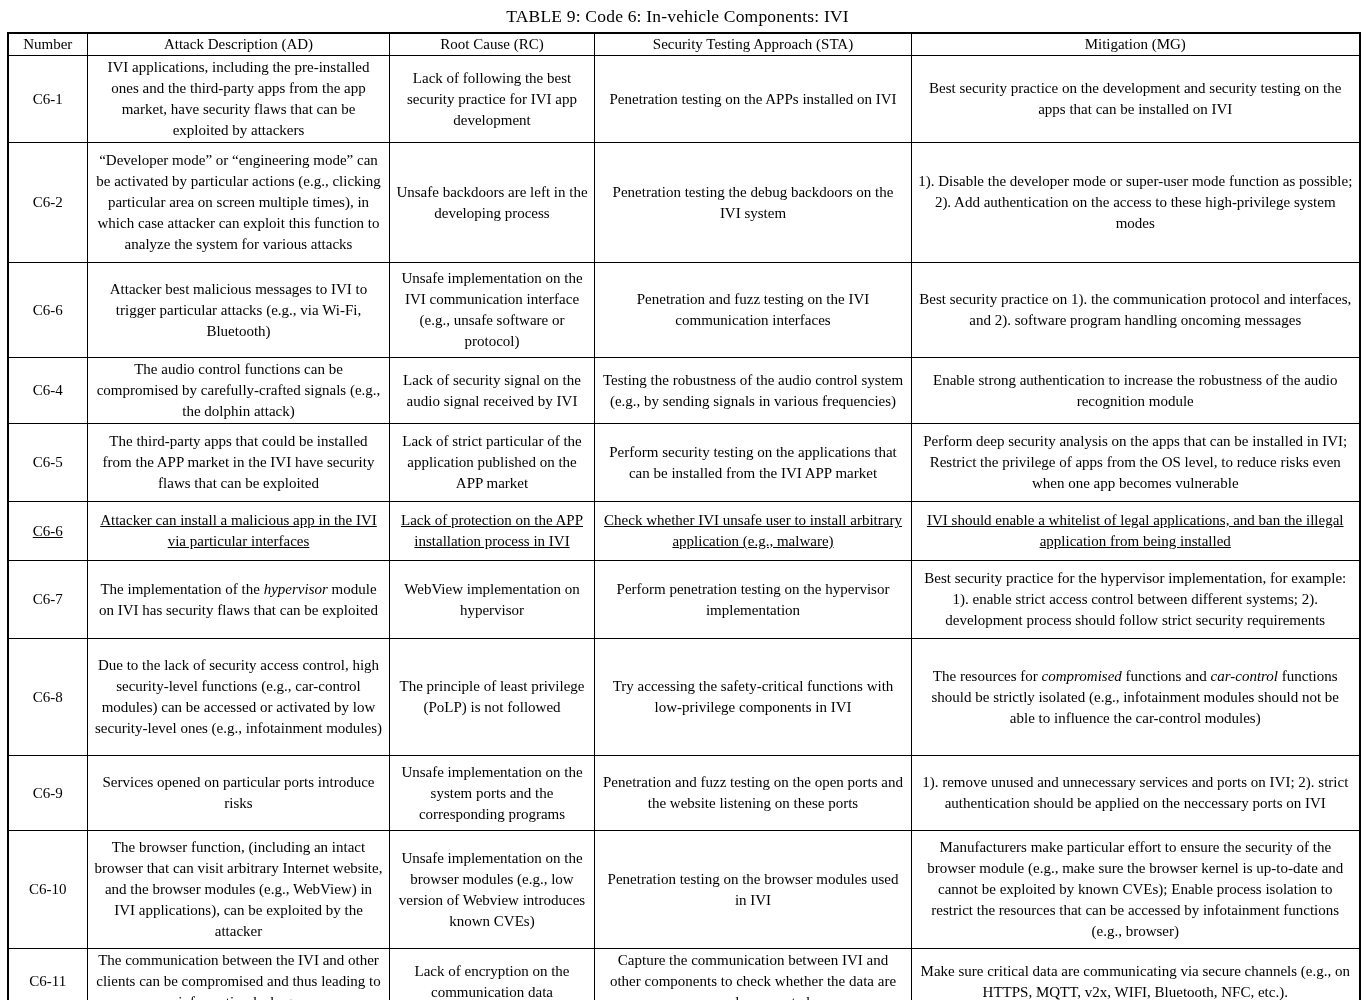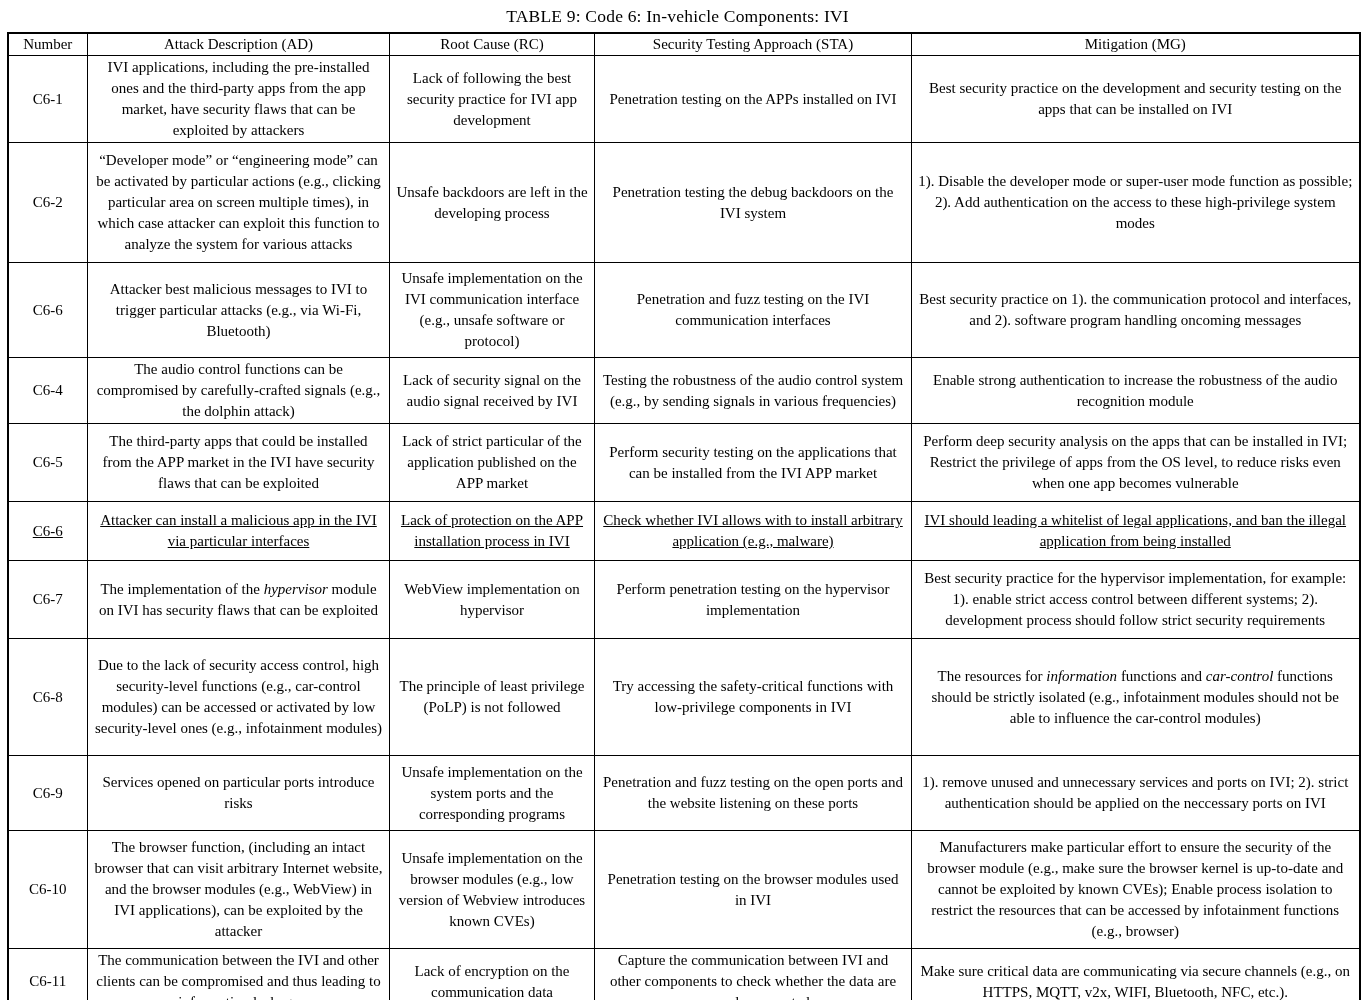--- a/index.html
+++ b/index.html
@@ -102,36 +102,36 @@
           <td>C6-5</td>
           <td>The third-party apps that could be installed from the APP market in the IVI have security flaws that can be exploited</td>
           <td>Lack of strict particular of the application published on the APP market</td>
           <td>Perform security testing on the applications that can be installed from the IVI APP market</td>
           <td>Perform deep security analysis on the apps that can be installed in IVI; Restrict the privilege of apps from the OS level, to reduce risks even when one app becomes vulnerable</td>
         </tr>
         <tr style="height: 59px; text-decoration: underline;">
           <td>C6-6</td>
           <td>Attacker can install a malicious app in the IVI via particular interfaces</td>
           <td>Lack of protection on the APP installation process in IVI</td>
-          <td>Check whether IVI allows with to install arbitrary application (e.g., malware)</td>
-          <td>IVI should leading a whitelist of legal applications, and ban the illegal application from being installed</td>
+          <td>Check whether IVI unsafe user to install arbitrary application (e.g., malware)</td>
+          <td>IVI should enable a whitelist of legal applications, and ban the illegal application from being installed</td>
         </tr>
         <tr style="height: 78px;">
           <td>C6-7</td>
           <td>The implementation of the <i>hypervisor</i> module on IVI has security flaws that can be exploited</td>
           <td>WebView implementation on hypervisor</td>
           <td>Perform penetration testing on the hypervisor implementation</td>
           <td>Best security practice for the hypervisor implementation, for example: 1). enable strict access control between different systems; 2). development process should follow strict security requirements</td>
         </tr>
         <tr style="height: 117px;">
           <td>C6-8</td>
           <td>Due to the lack of security access control, high security-level functions (e.g., car-control modules) can be accessed or activated by low security-level ones (e.g., infotainment modules)</td>
           <td>The principle of least privilege (PoLP) is not followed</td>
           <td>Try accessing the safety-critical functions with low-privilege components in IVI</td>
-          <td>The resources for <i>information</i> functions and <i>car-control</i> functions should be strictly isolated (e.g., infotainment modules should not be able to influence the car-control modules)</td>
+          <td>The resources for <i>compromised</i> functions and <i>car-control</i> functions should be strictly isolated (e.g., infotainment modules should not be able to influence the car-control modules)</td>
         </tr>
         <tr style="height: 75px;">
           <td>C6-9</td>
           <td>Services opened on particular ports introduce risks</td>
           <td>Unsafe implementation on the system ports and the corresponding programs</td>
           <td>Penetration and fuzz testing on the open ports and the website listening on these ports</td>
           <td>1). remove unused and unnecessary services and ports on IVI; 2). strict authentication should be applied on the neccessary ports on IVI</td>
         </tr>
         <tr style="height: 118px;">
           <td>C6-10</td>

